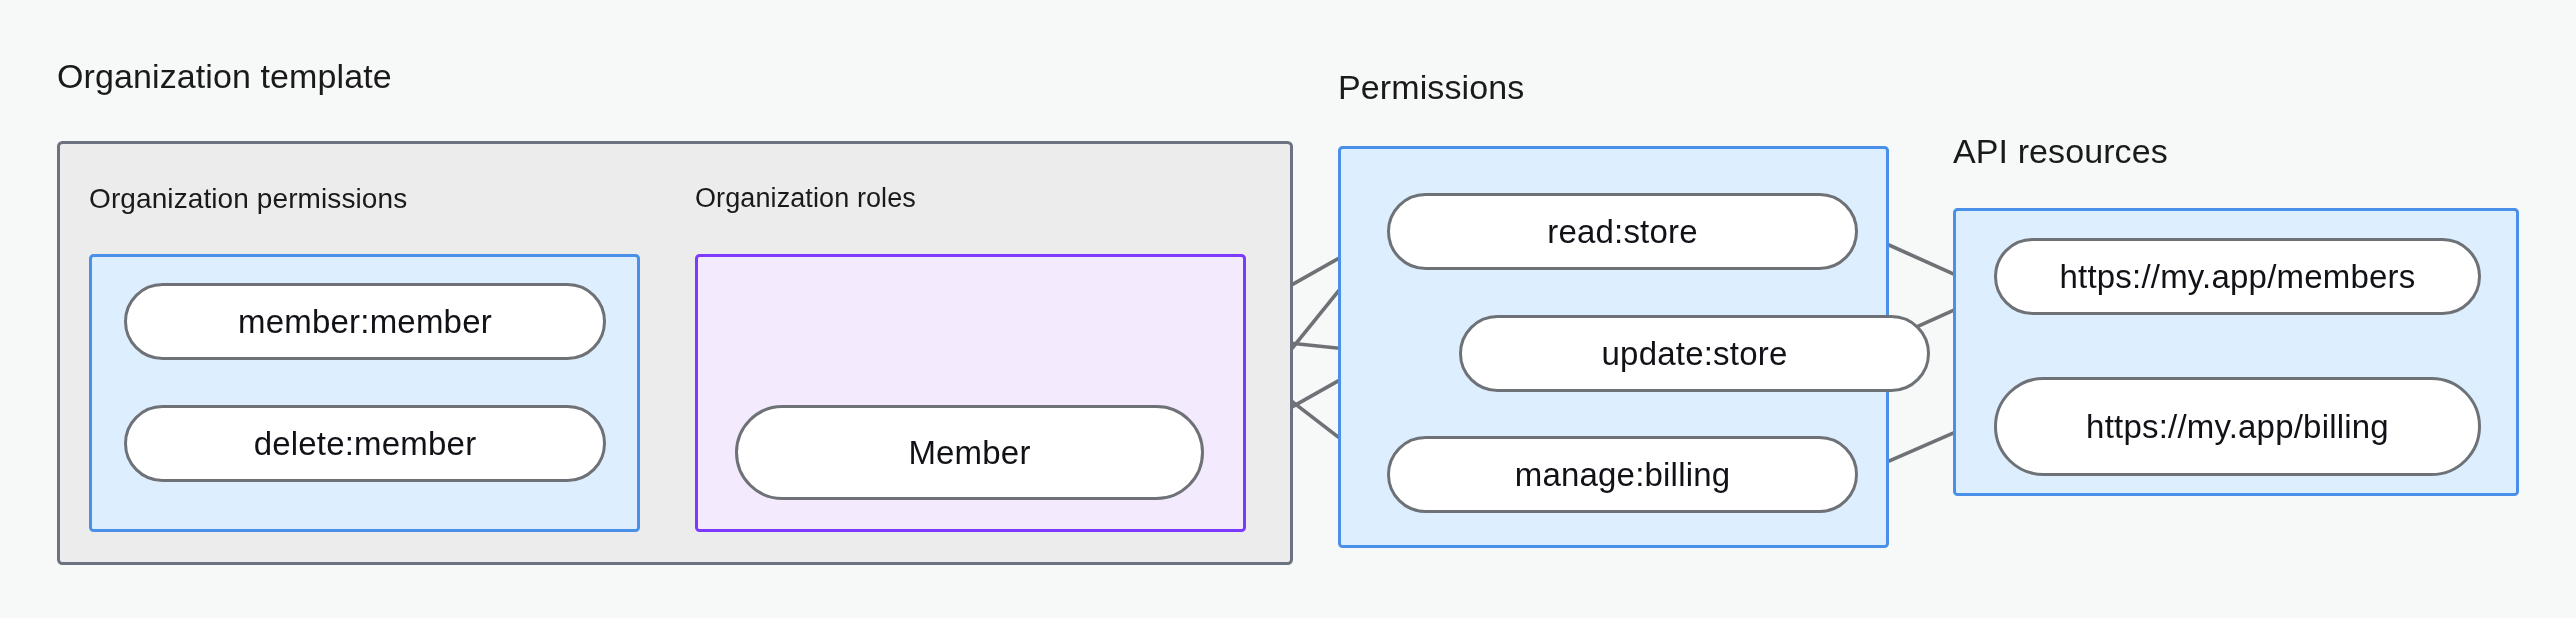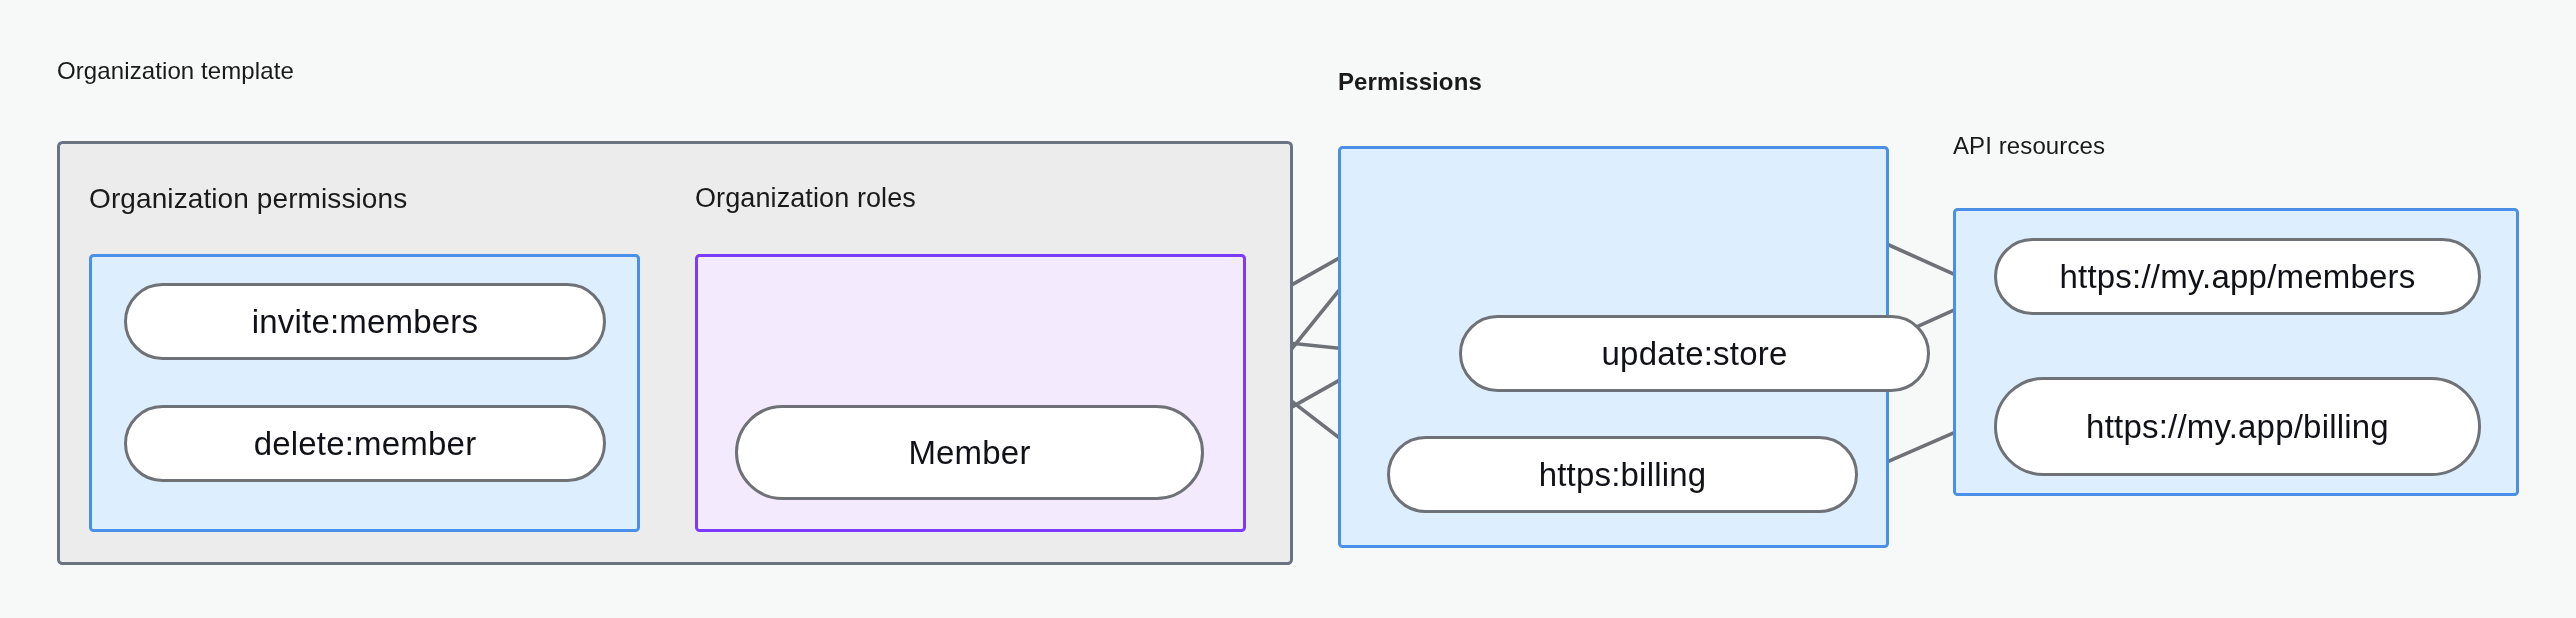--- a/index.html
+++ b/index.html
@@ -7,21 +7,21 @@
     width:2576px;height:619px;
     background:#f7f8f8;
     font-family:"Liberation Sans","DejaVu Sans",sans-serif;
     overflow:hidden;
   }
   #canvas{position:relative;width:2576px;height:619px;}
 
   
   .caption{
     position:absolute;
-    font-size:24px;
+    font-size:34px;
     color:#1a1a1a;
     white-space:nowrap;
     letter-spacing:0.1px;
   }
 
   
   .template-box{
     position:absolute;
     background:#ececec;
     border:3.7px solid #6b7280;
@@ -104,47 +104,50 @@
 
   <div class="caption" style="left:57px;top:57px;">Organization template</div>
 
   <div class="template-box" style="left:57px;top:141px;width:1236px;height:424px;"></div>
 
   <div class="caption" style="left:89px;top:183px;font-size:28px;">Organization permissions</div>
 
   <div class="panel blue" style="left:89px;top:254px;width:551px;height:278px;"></div>
 
   <div class="node" style="left:124px;top:283px;width:482px;height:77px;">
-    <span>invite:members</span>
+    <span>member:member</span>
   </div>
 
   <div class="node" style="left:124px;top:405px;width:482px;height:77px;">
     <span>delete:member</span>
   </div>
 
   <div class="caption" style="left:695px;top:183px;font-size:27px;">Organization roles</div>
 
   <div class="panel purple" style="left:695px;top:254px;width:551px;height:278px;"></div>
 
 
   <div class="node" style="left:735px;top:405px;width:469px;height:95px;">
     <span>Member</span>
   </div>
 
-  <div class="caption" style="left:1338px;top:68px;font-weight:bold;">Permissions</div>
+  <div class="caption" style="left:1338px;top:68px;">Permissions</div>
 
   <div class="panel blue" style="left:1338px;top:146px;width:551px;height:402px;"></div>
 
+  <div class="node" style="left:1387px;top:193px;width:471px;height:77px;">
+    <span>read:store</span>
+  </div>
 
   <div class="node" style="left:1459px;top:315px;width:471px;height:77px;">
     <span>update:store</span>
   </div>
 
   <div class="node" style="left:1387px;top:436px;width:471px;height:77px;">
-    <span>https:billing</span>
+    <span>manage:billing</span>
   </div>
 
   <div class="caption" style="left:1953px;top:132px;">API resources</div>
 
   <div class="panel blue" style="left:1953px;top:208px;width:566px;height:288px;"></div>
 
   <div class="node" style="left:1994px;top:238px;width:487px;height:77px;">
     <span>https://my.app/members</span>
   </div>
 

